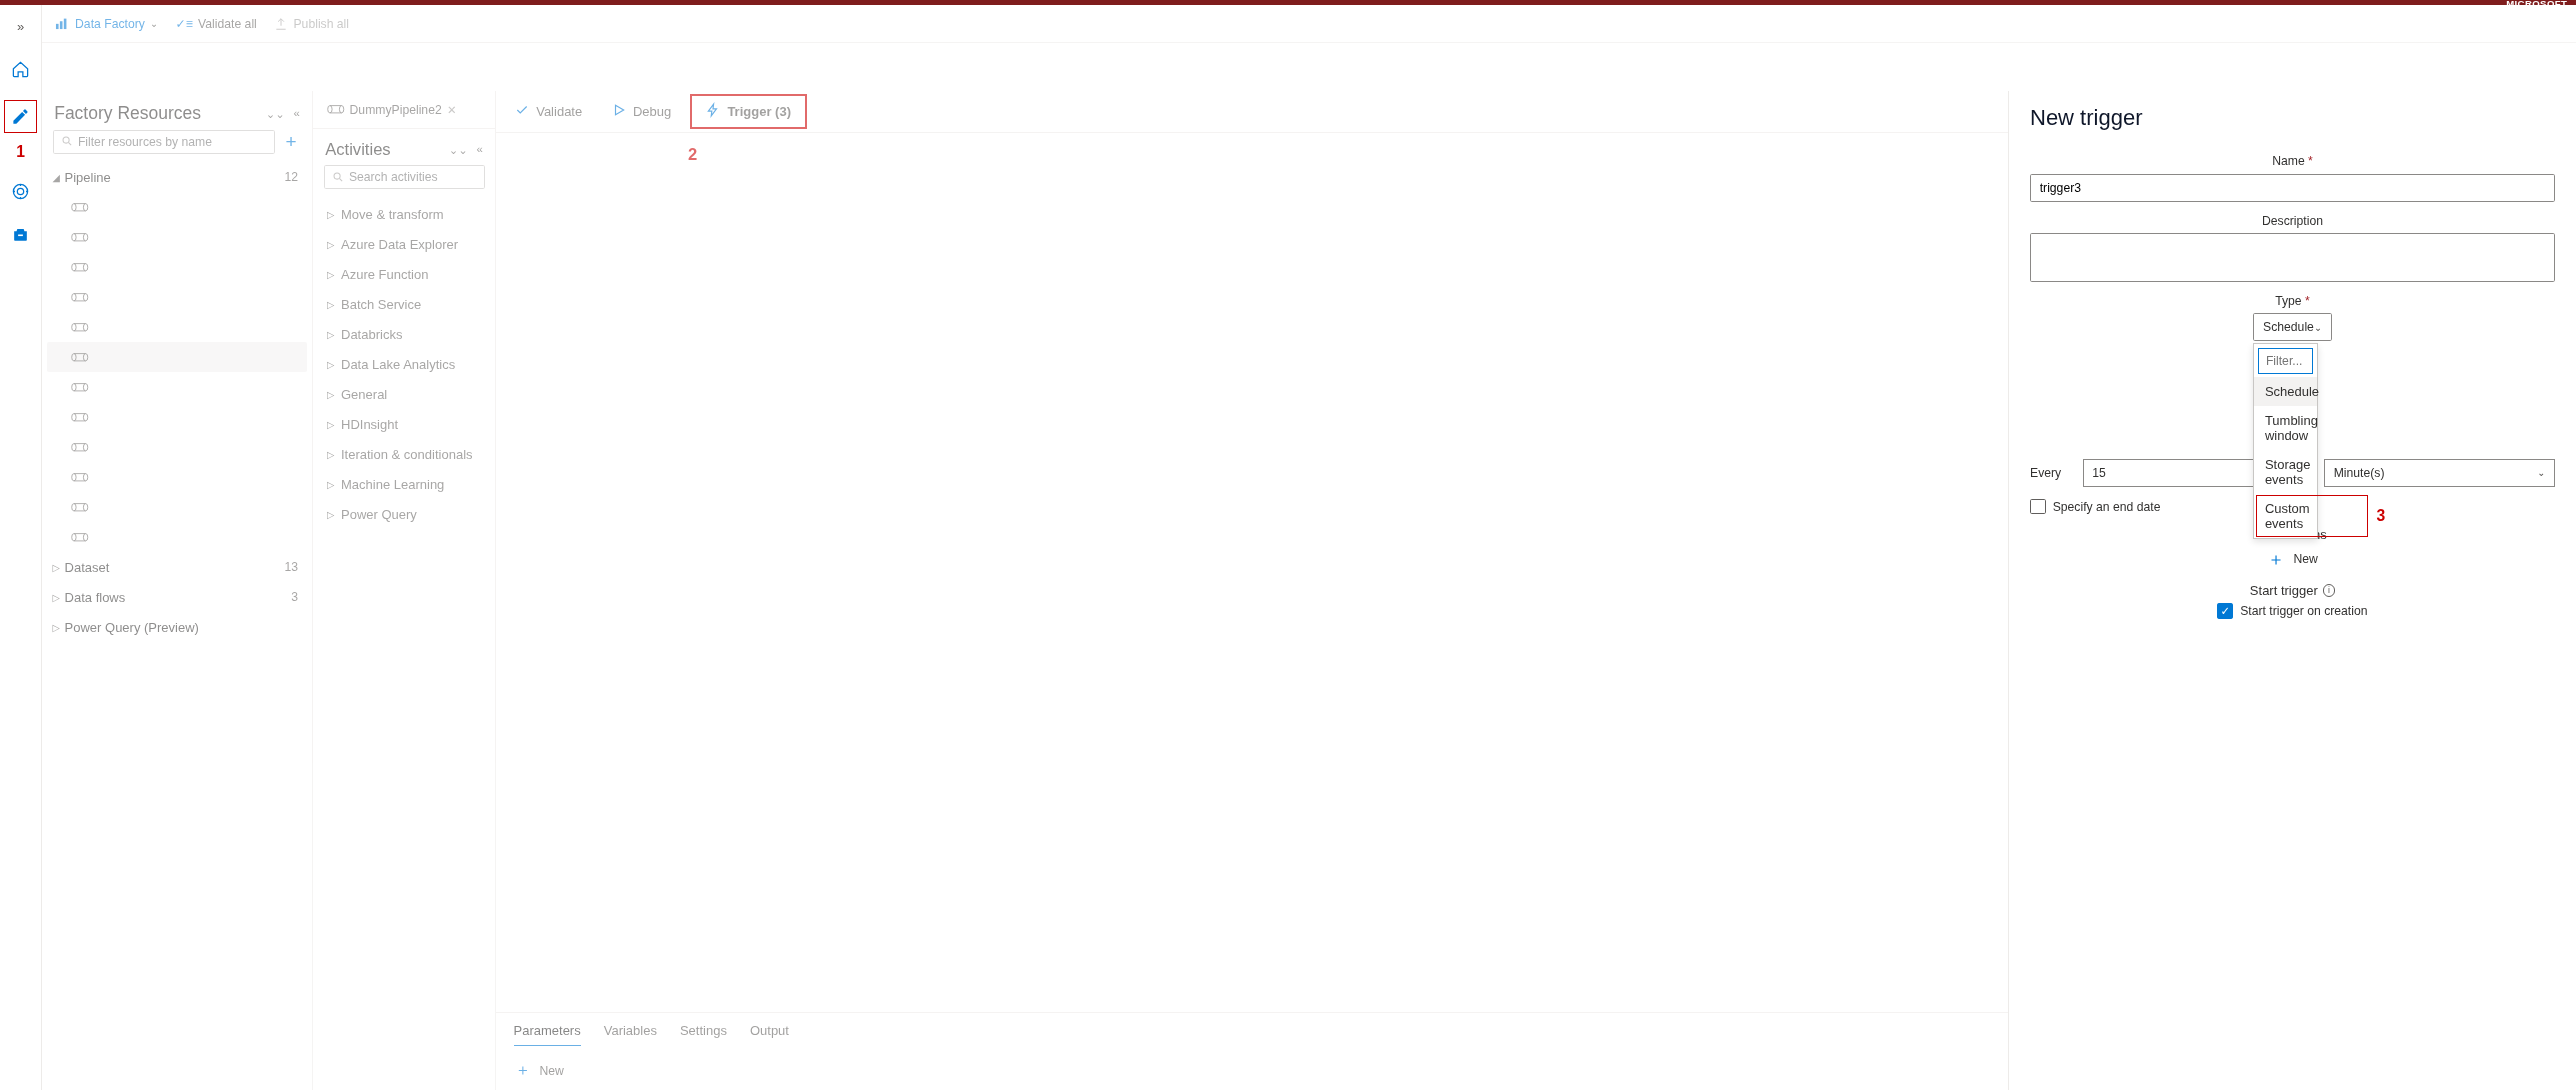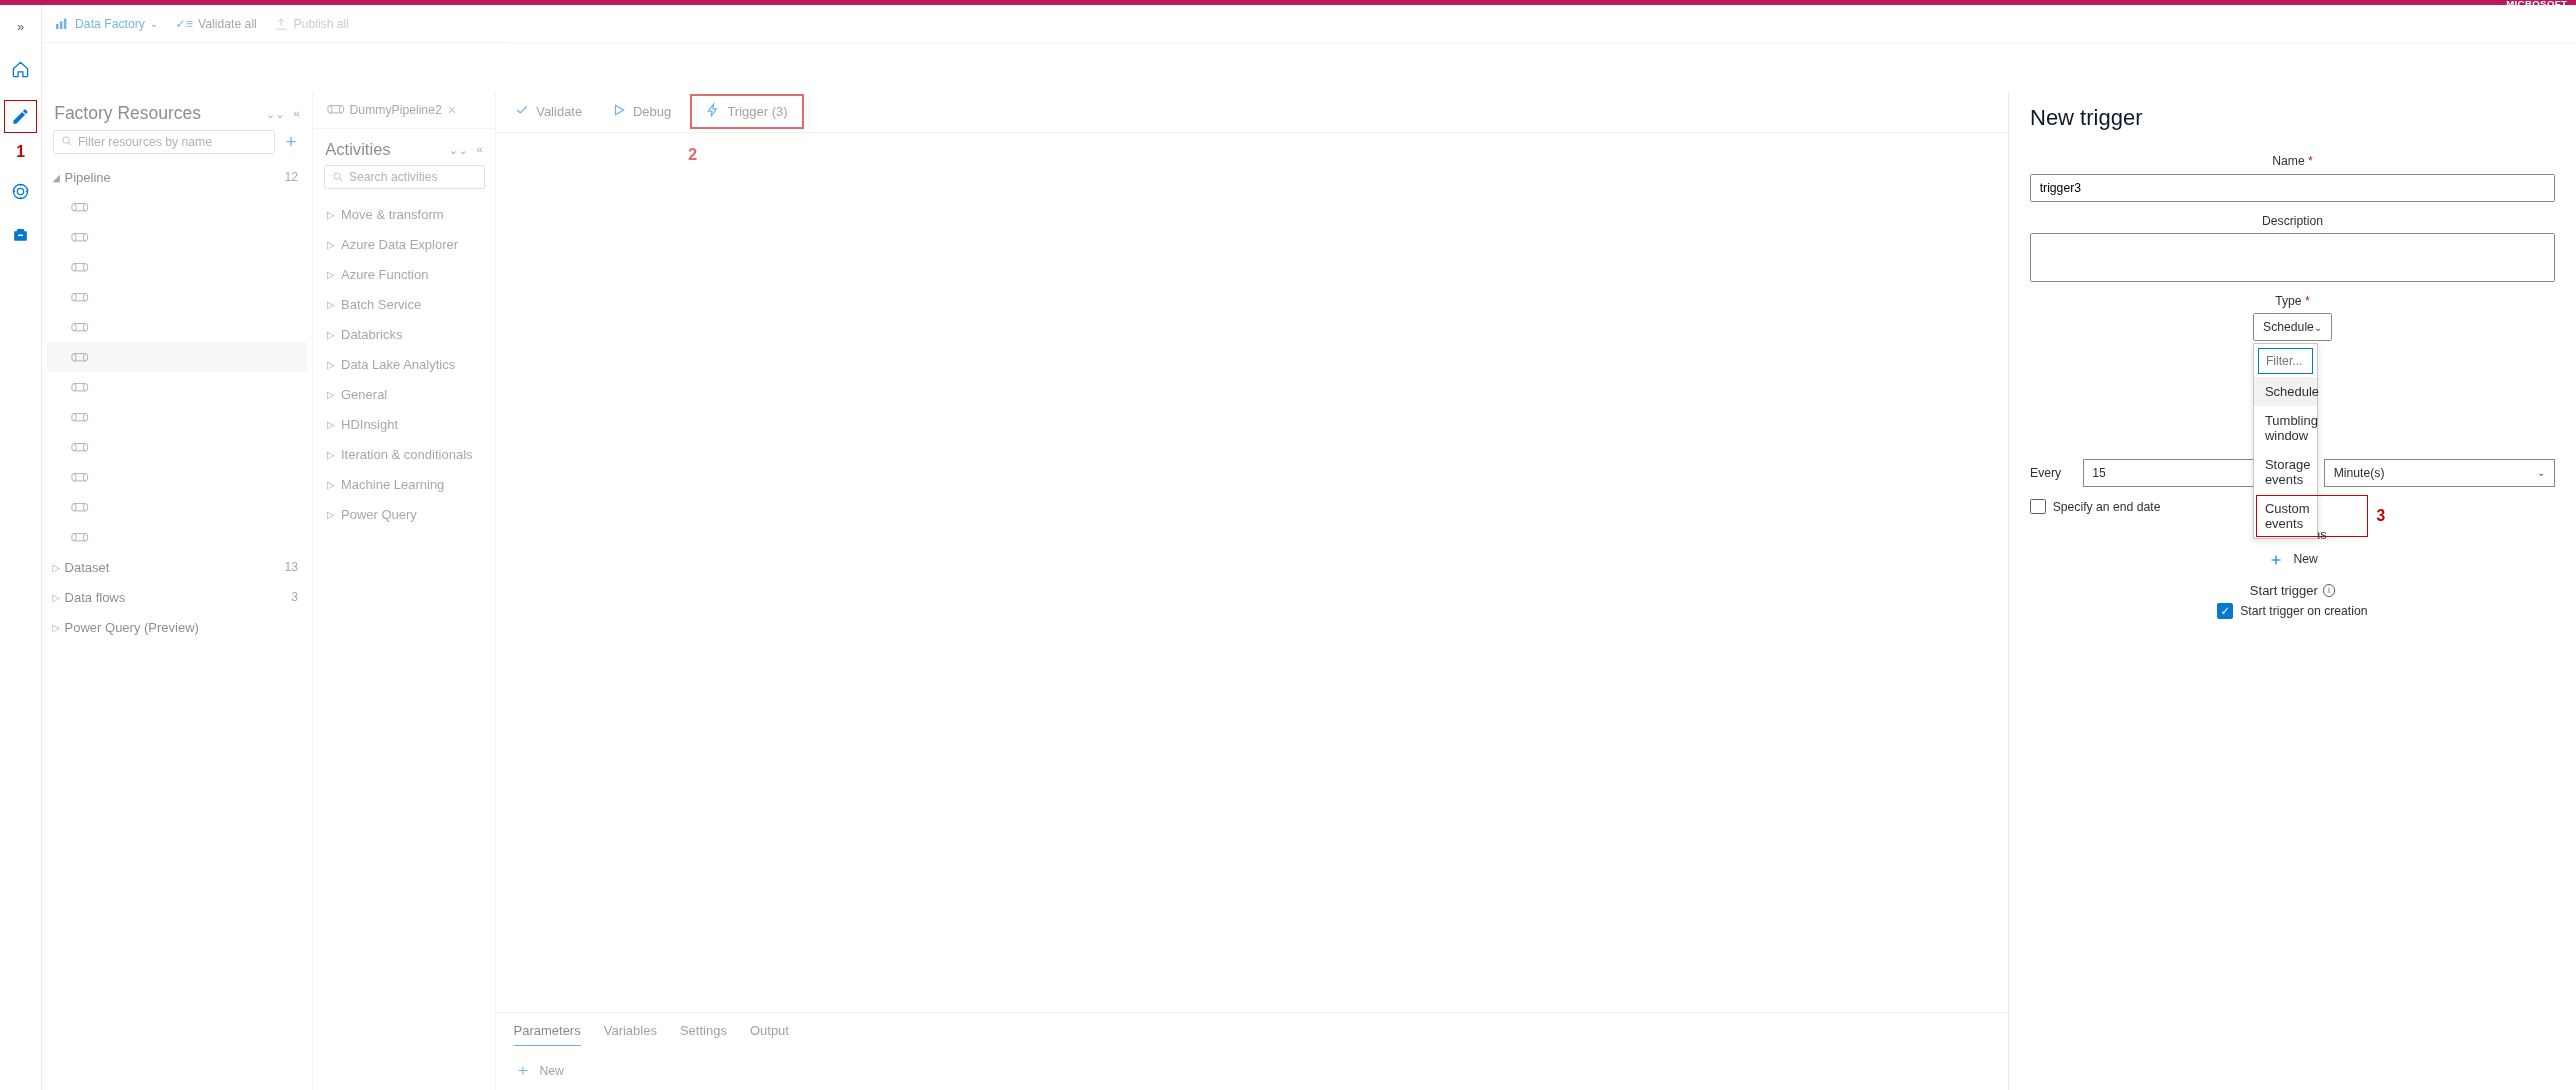--- a/index.html
+++ b/index.html
@@ -1,18 +1,18 @@
 <!DOCTYPE html>
 <html style="font-size:14px"><head>
 <meta charset="utf-8">
 <style>
 * { margin: 0; padding: 0; box-sizing: border-box; font-family: "Segoe UI", Arial, sans-serif; }
 body { font-size: 12.2px; color: #323130; background: #fff; overflow: hidden; }
 
-.topbar { height: 5.2px; background: #be185d; }
+.topbar { height: 5.2px; background: #7f1d1d; }
 .top-brand { position: absolute; top: -1.7px; right: 8.7px; color: #fff; font-size: 9.6px; font-weight: 700; letter-spacing: 0.4px; }
 
 .app { display: flex; height: calc(100vh - 5.2px); }
 
 
 .rail { width: 42px; border-right: 0.9px solid #edebe9; display: flex; flex-direction: column; align-items: center; padding-top: 7px; gap: 15.7px; }
 .rail-item { width: 28px; height: 28px; display: flex; align-items: center; justify-content: center; color: #0078d4; cursor: pointer; border-radius: 1.7px; }
 .rail .expand { color: #605e5c; font-size: 13px; }
 .pencil-box { border: 1.7px solid #c00; padding: 1.7px; }
 .callout-1 { color: #c00; font-weight: 700; font-size: 15.7px; margin-top: -5.2px; }
@@ -46,21 +46,21 @@
 .act-list { padding: 3.5px 7px; }
 .act-row { display: flex; align-items: center; height: 30px; padding-left: 7px; color: #605e5c; cursor: pointer; }
 .act-row .caret { width: 14px; font-size: 9.6px; }
 .act-row .lbl { font-size: 13px; }
 
 
 .canvas { flex: 1; display: flex; flex-direction: column; opacity: 0.58; position: relative; }
 .canvas-toolbar { height: 42px; display: flex; align-items: center; gap: 8.7px; padding: 0 8.7px; border-bottom: 0.9px solid #edebe9; }
 .cbtn { display: flex; align-items: center; gap: 7px; padding: 5.2px 10.5px; cursor: pointer; color: #605e5c; font-size: 13px; }
 .cbtn .ic { color: #0078d4; }
-.trigger-highlight { border: 2.6px solid #c00; padding: 1.7px 3.5px; }
+.trigger-highlight { border: 2.6px solid #c00; padding: 1.7px 3.5px; font-weight: bold; }
 .callout-2 { position: absolute; color: #c00; font-weight: 700; font-size: 16.6px; }
 
 .canvas-body { flex: 1; }
 .canvas-bottom { border-top: 0.9px solid #edebe9; padding: 0; }
 .bottom-tabs { display: flex; gap: 23px; padding: 10.5px 17.5px 5.2px 17.5px; font-size: 13px; color: #605e5c; }
 .bottom-tabs .tab { padding-bottom: 7px; cursor: pointer; }
 .bottom-tabs .tab.active { color: #323130; border-bottom: 1.7px solid #0078d4; }
 .bottom-new { padding: 8.7px 19px; display: flex; align-items: center; gap: 8.7px; color: #605e5c; cursor: pointer; }
 .bottom-new .plus { color: #0078d4; font-size: 15.7px; font-weight: 300; }
 

